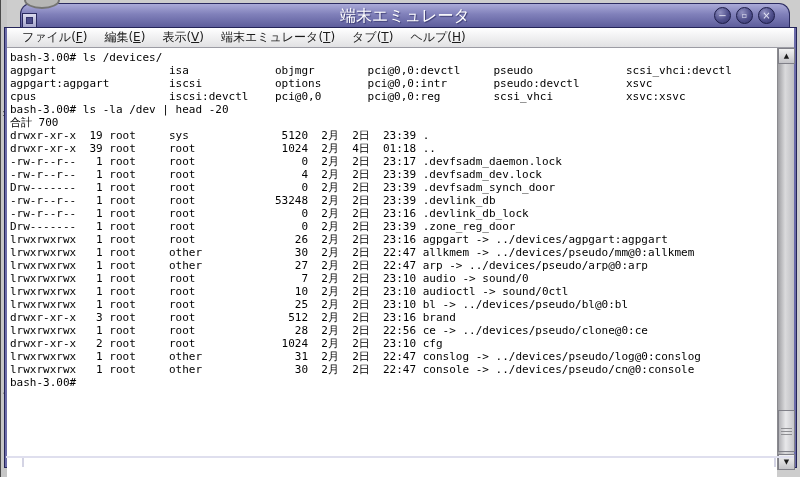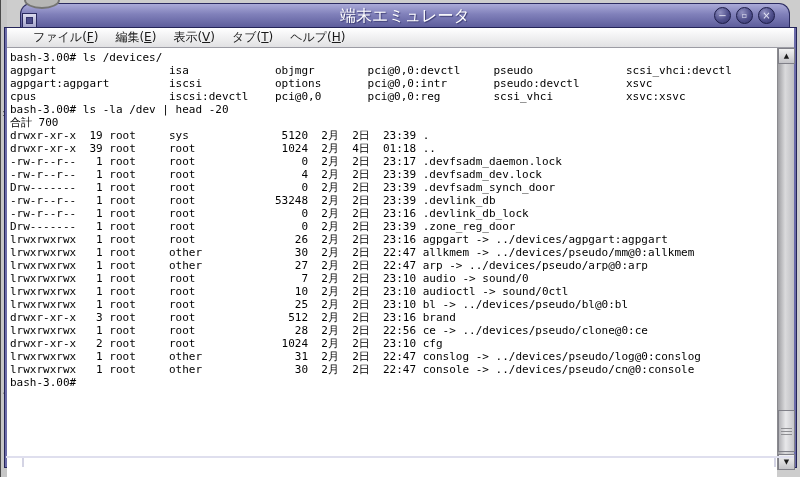--- a/index.html
+++ b/index.html
@@ -57,21 +57,21 @@
   }
   .winbtn.min { left:714px; }
   .winbtn.max { left:736px; font-size:8px; }
   .winbtn.cls { left:758px; }
 
   
   .menubar {
     position:absolute; left:7px; top:28px; width:787px; height:20px; z-index:5;
     background:linear-gradient(#ffffff,#e1e1e3);
     border-bottom:1px solid #9c9ca4;
-    display:flex; align-items:center; gap:17px; padding-left:26px;
+    display:flex; align-items:center; gap:17px; padding-left:15px;
     font-size:12px; color:#1a1a1a;
   }
   .menu-item { cursor:default; white-space:nowrap; }
   .menu-item .key { text-decoration:underline; }
 
   
   .screen {
     position:absolute; left:7px; top:48px; width:770px; height:438px; z-index:5;
     background:#ffffff; overflow:hidden;
   }
@@ -127,20 +127,21 @@
   <div class="inner"></div>
 </div>
 <button class="winbtn min">−</button>
 <button class="winbtn max">▫</button>
 <button class="winbtn cls">×</button>
 
 <div class="menubar">
   <span class="menu-item"><span>ファイル(</span><span class="key">F</span><span>)</span></span>
   <span class="menu-item"><span>編集(</span><span class="key">E</span><span>)</span></span>
   <span class="menu-item"><span>表示(</span><span class="key">V</span><span>)</span></span>
+  <span class="menu-item"><span>端末エミュレータ(</span><span class="key">T</span><span>)</span></span>
   <span class="menu-item"><span>タブ(</span><span class="key">T</span><span>)</span></span>
   <span class="menu-item"><span>ヘルプ(</span><span class="key">H</span><span>)</span></span>
 </div>
 
 <div class="screen">
   <pre class="term">bash-3.00# ls /devices/
 agpgart                 isa             objmgr        pci@0,0:devctl     pseudo              scsi_vhci:devctl
 agpgart:agpgart         iscsi           options       pci@0,0:intr       pseudo:devctl       xsvc
 cpus                    iscsi:devctl    pci@0,0       pci@0,0:reg        scsi_vhci           xsvc:xsvc
 bash-3.00# ls -la /dev | head -20

